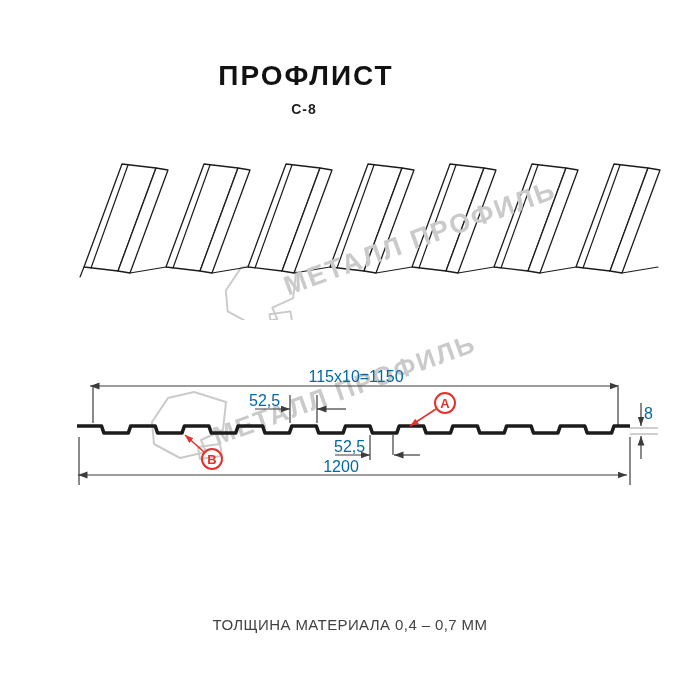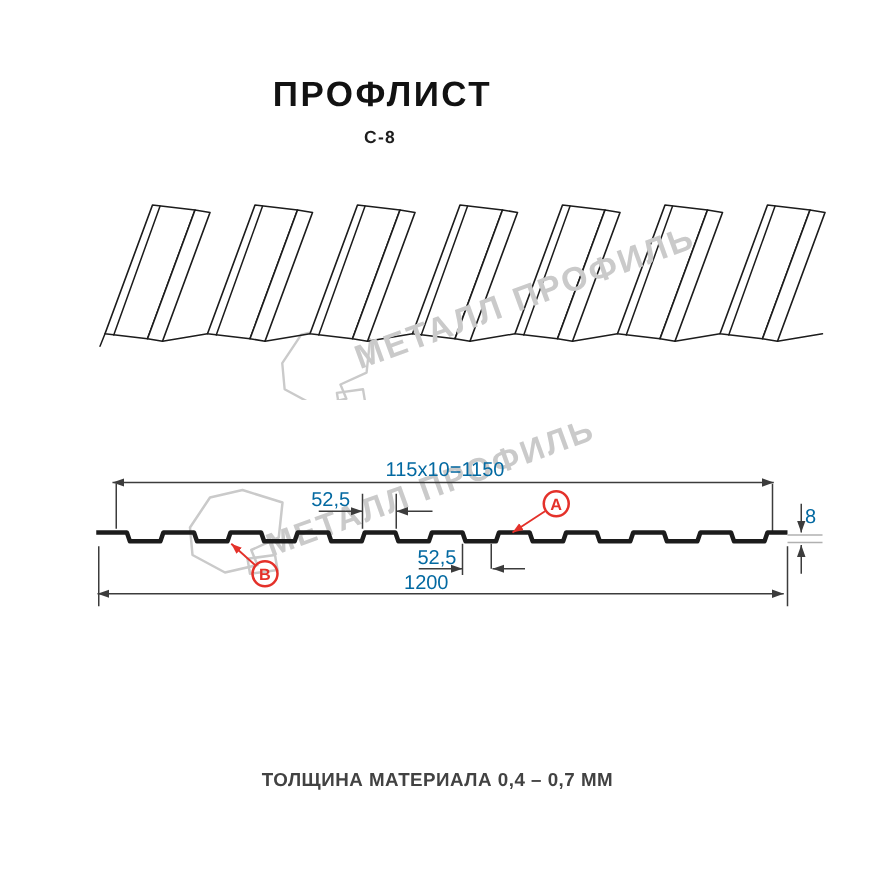--- a/index.html
+++ b/index.html
@@ -40,21 +40,21 @@
     font-size:16px;color:#0369a1;z-index:4;white-space:nowrap;line-height:15px;
   }
   .center{text-align:center;}
   .marker-label{
     width:22px;height:22px;box-sizing:border-box;border:2px solid var(--accent);
     border-radius:50%;color:var(--accent);font-size:13px;font-weight:bold;
     display:flex;align-items:center;justify-content:center;z-index:4;background:transparent;
   }
   .footer-note{
     top:616px;left:0;width:700px;text-align:center;
-    font-size:15px;font-weight:bold;letter-spacing:0.4px;color:#424242;z-index:4;
+    font-size:15px;font-weight:normal;letter-spacing:0.4px;color:#424242;z-index:4;
   }
 </style>
 </head>
 <body>
 
 <div class="abs page-title">ПРОФЛИСТ</div>
 <div class="abs profile-code">С-8</div>
 
 <div class="abs wm wm-3d">МЕТАЛЛ ПРОФИЛЬ</div>
 <div class="abs wm wm-cs">МЕТАЛЛ ПРОФИЛЬ</div>

